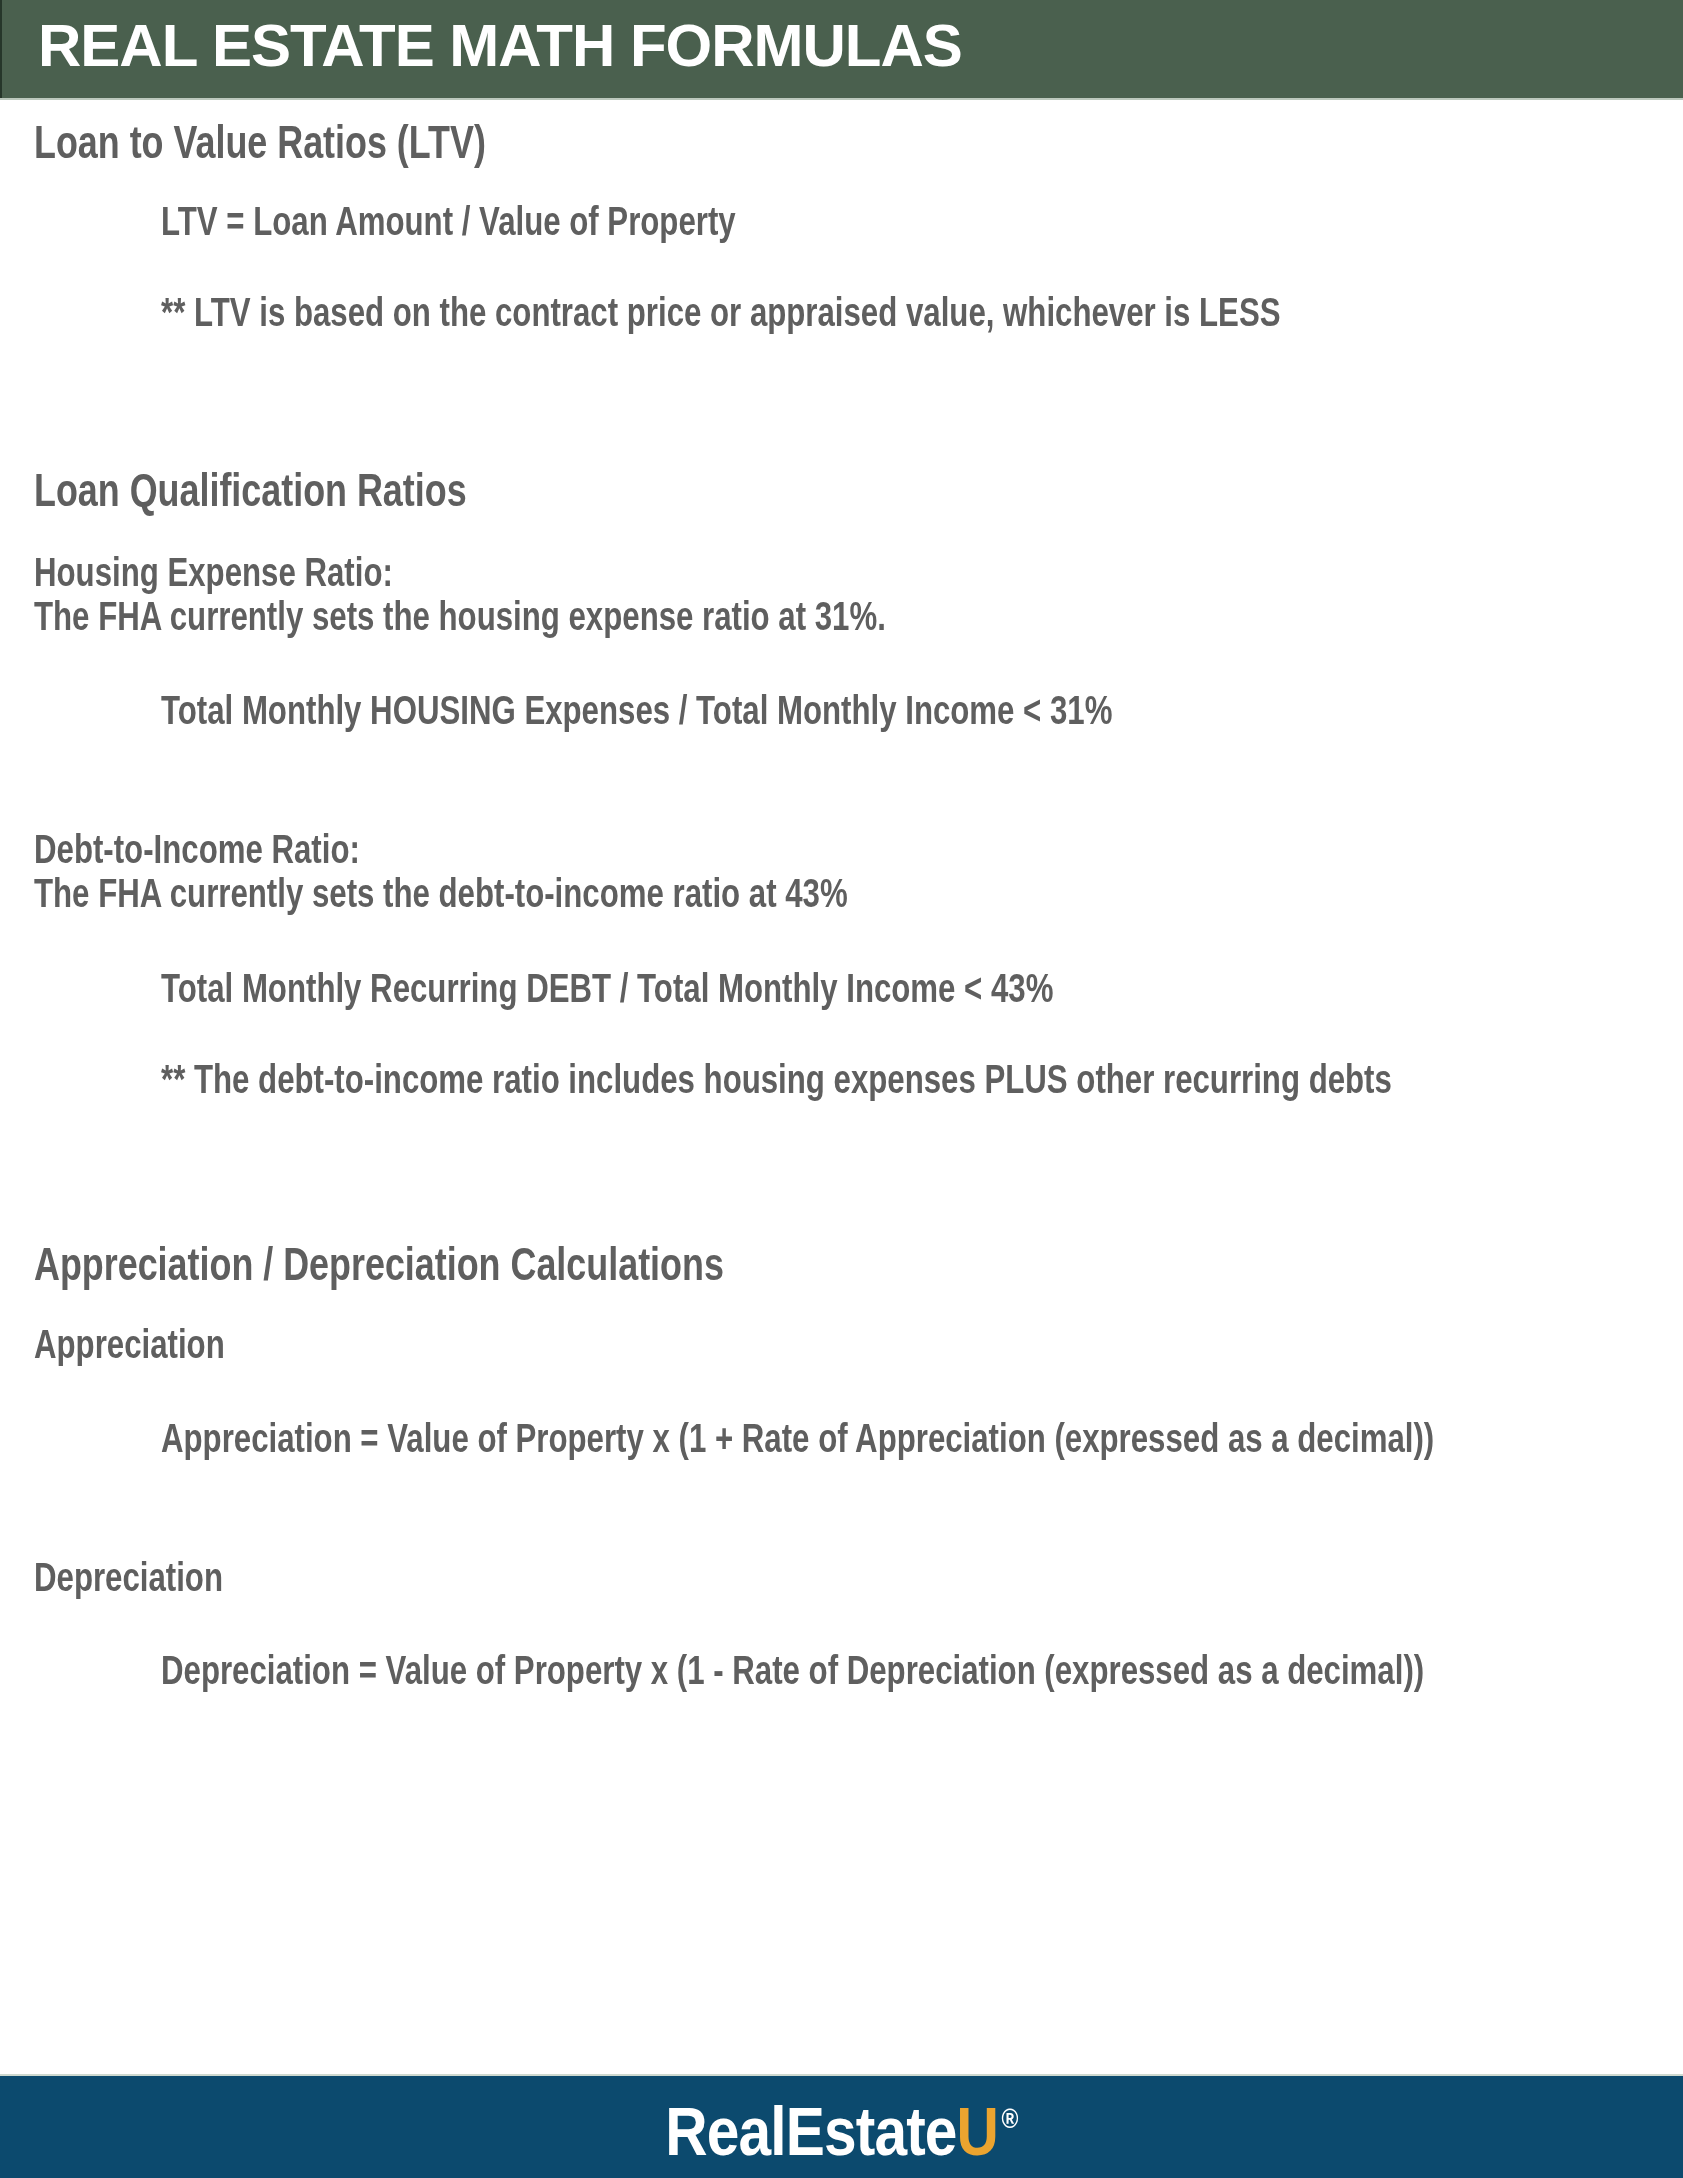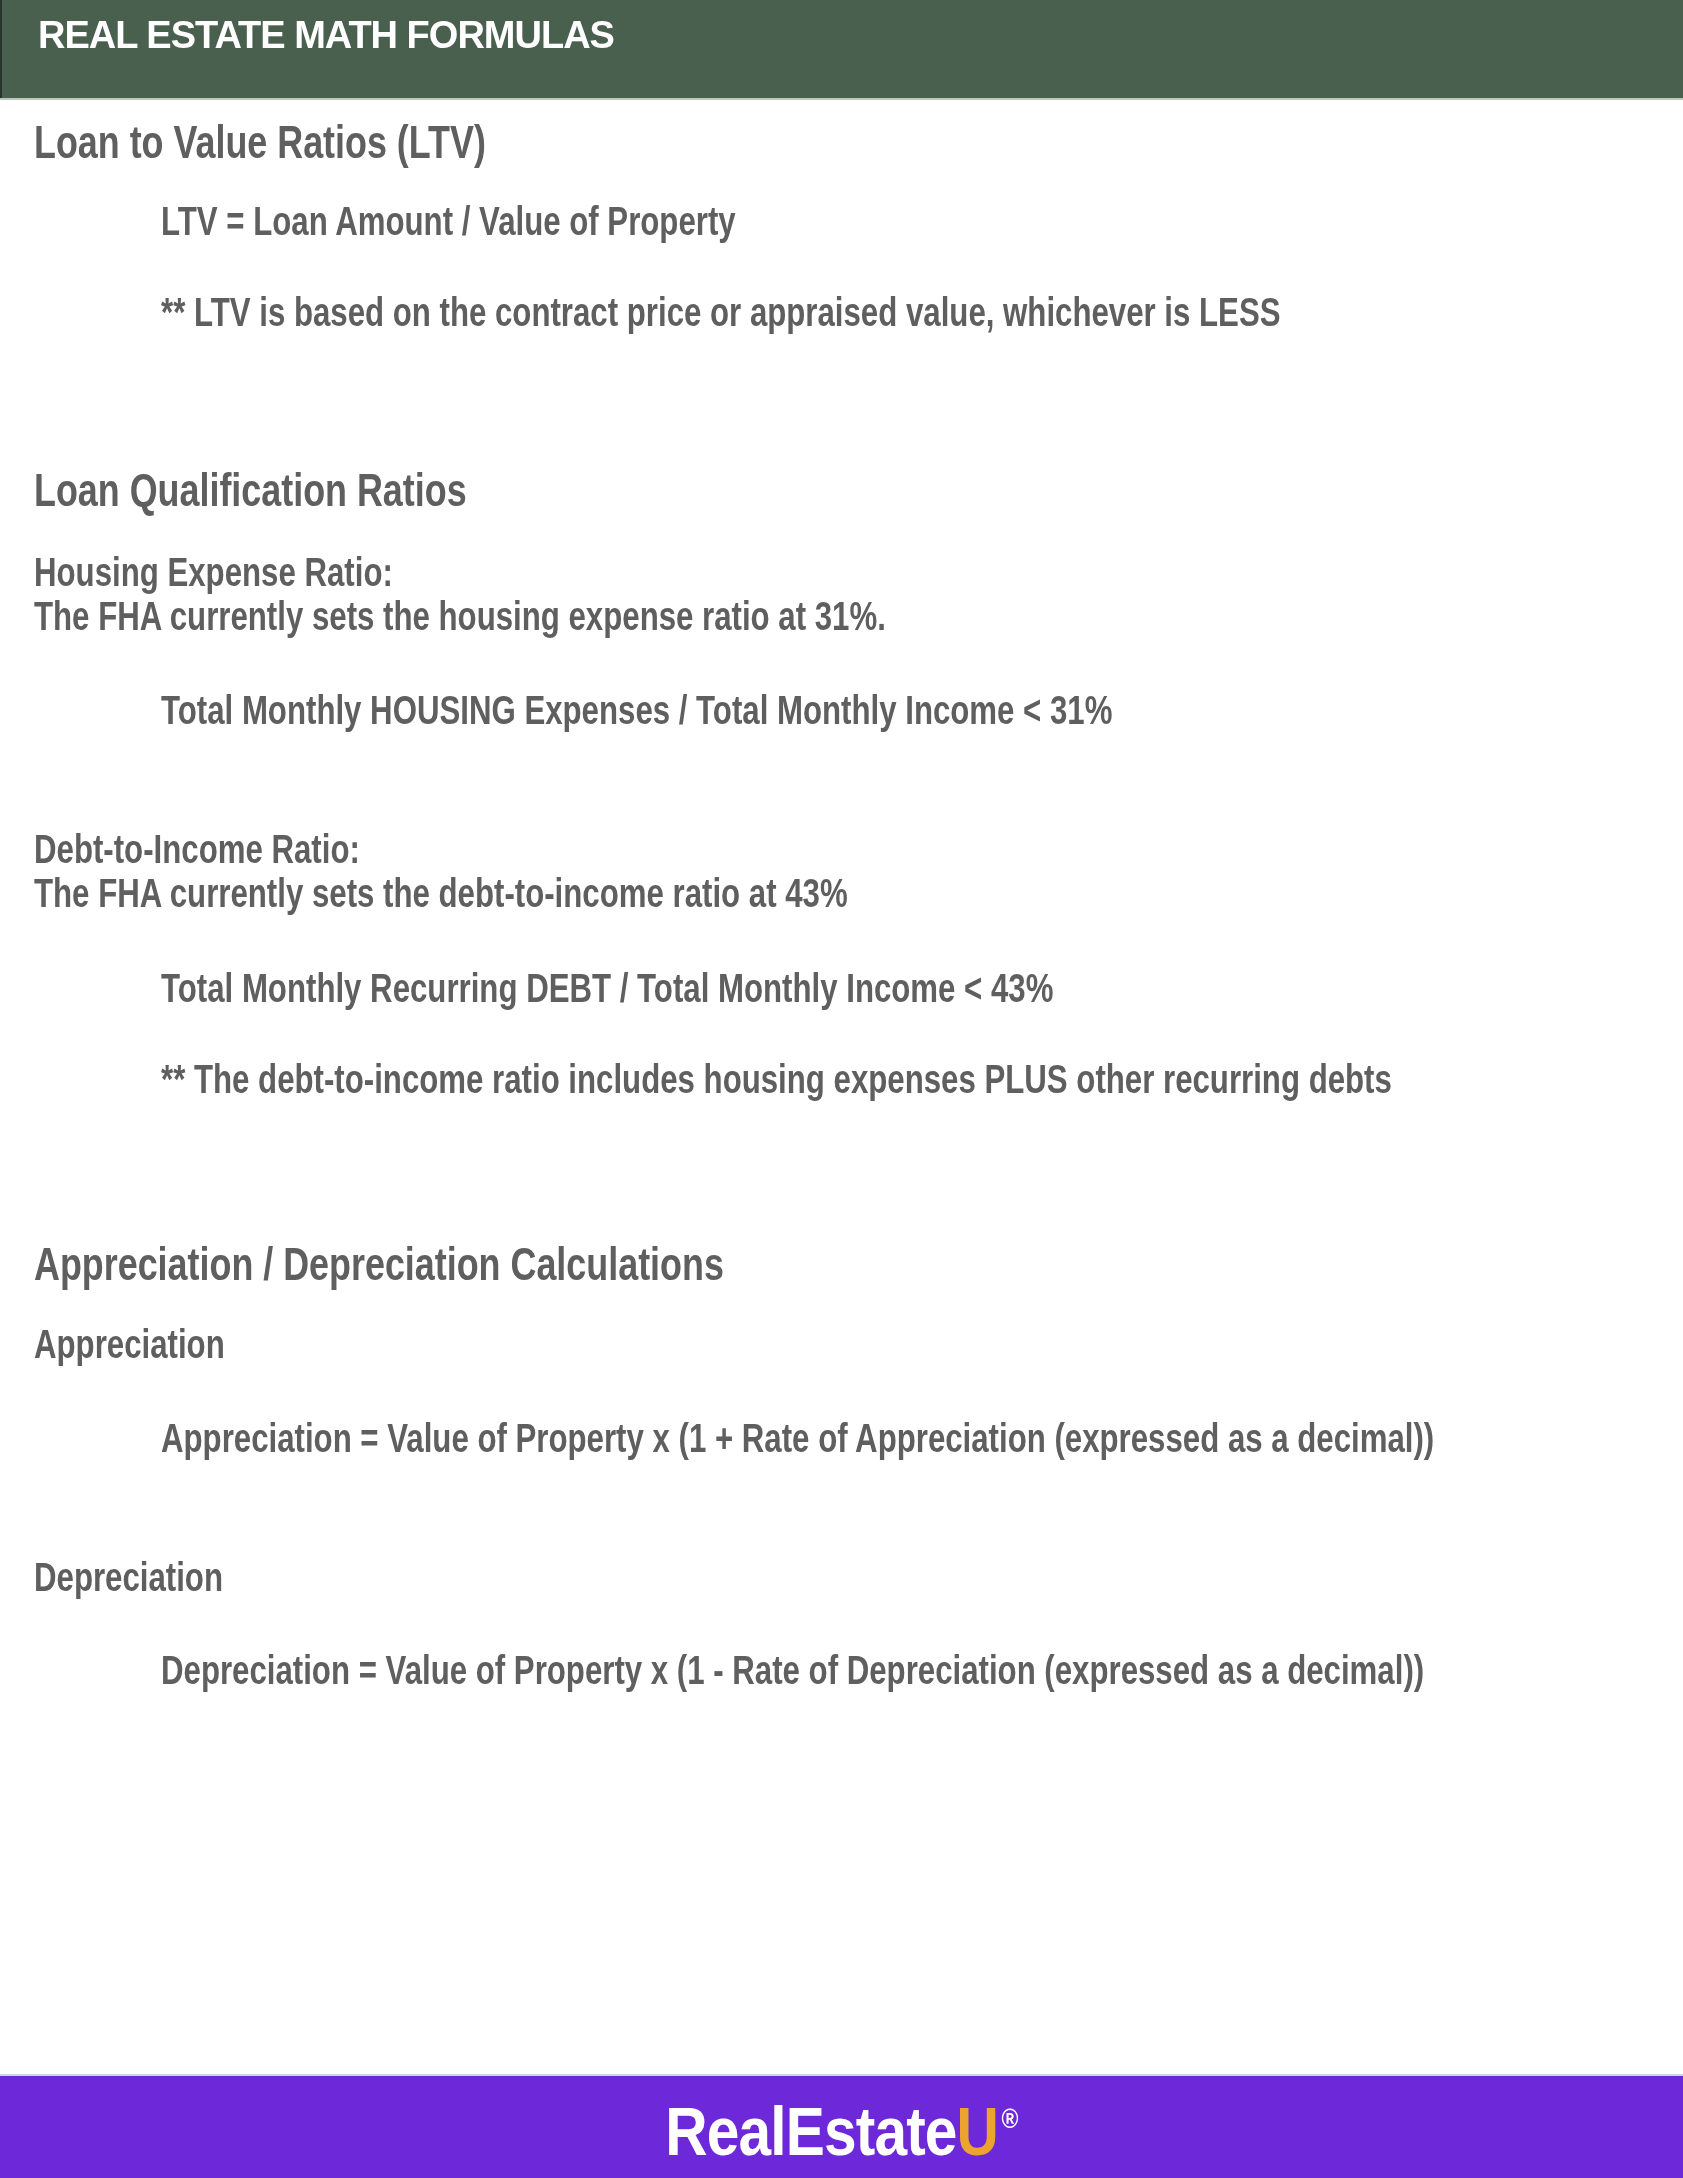--- a/index.html
+++ b/index.html
@@ -31,21 +31,21 @@
     position: absolute;
     left: 0; top: 0;
     width: 2px; height: 98px;
     background: rgba(10, 20, 12, 0.55);
   }
   .doc-title {
     position: absolute;
     top: 16px;
     left: 38px;
     margin: 0;
-    font-size: 38px;
+    font-size: 60px;
     line-height: 1;
     letter-spacing: -1px;
     color: #ffffff;
     white-space: nowrap;
     font-weight: 700;
   }
 
   
   .line {
     position: absolute;
@@ -62,21 +62,21 @@
   .frm  { font-size: 40px; }
   .note { font-size: 40px; }
 
   
   .bottombar {
     position: absolute;
     left: 0;
     top: 2074px;
     width: 1683px;
     height: 104px;
-    background: #6d28d9;
+    background: #0c4a6e;
     border-top: 2px solid #ced9cf;
     box-sizing: border-box;
     display: flex;
     align-items: center;
     justify-content: center;
   }
   .logo {
     transform: scaleX(0.85);
     transform-origin: 50% 50%;
     white-space: nowrap;

